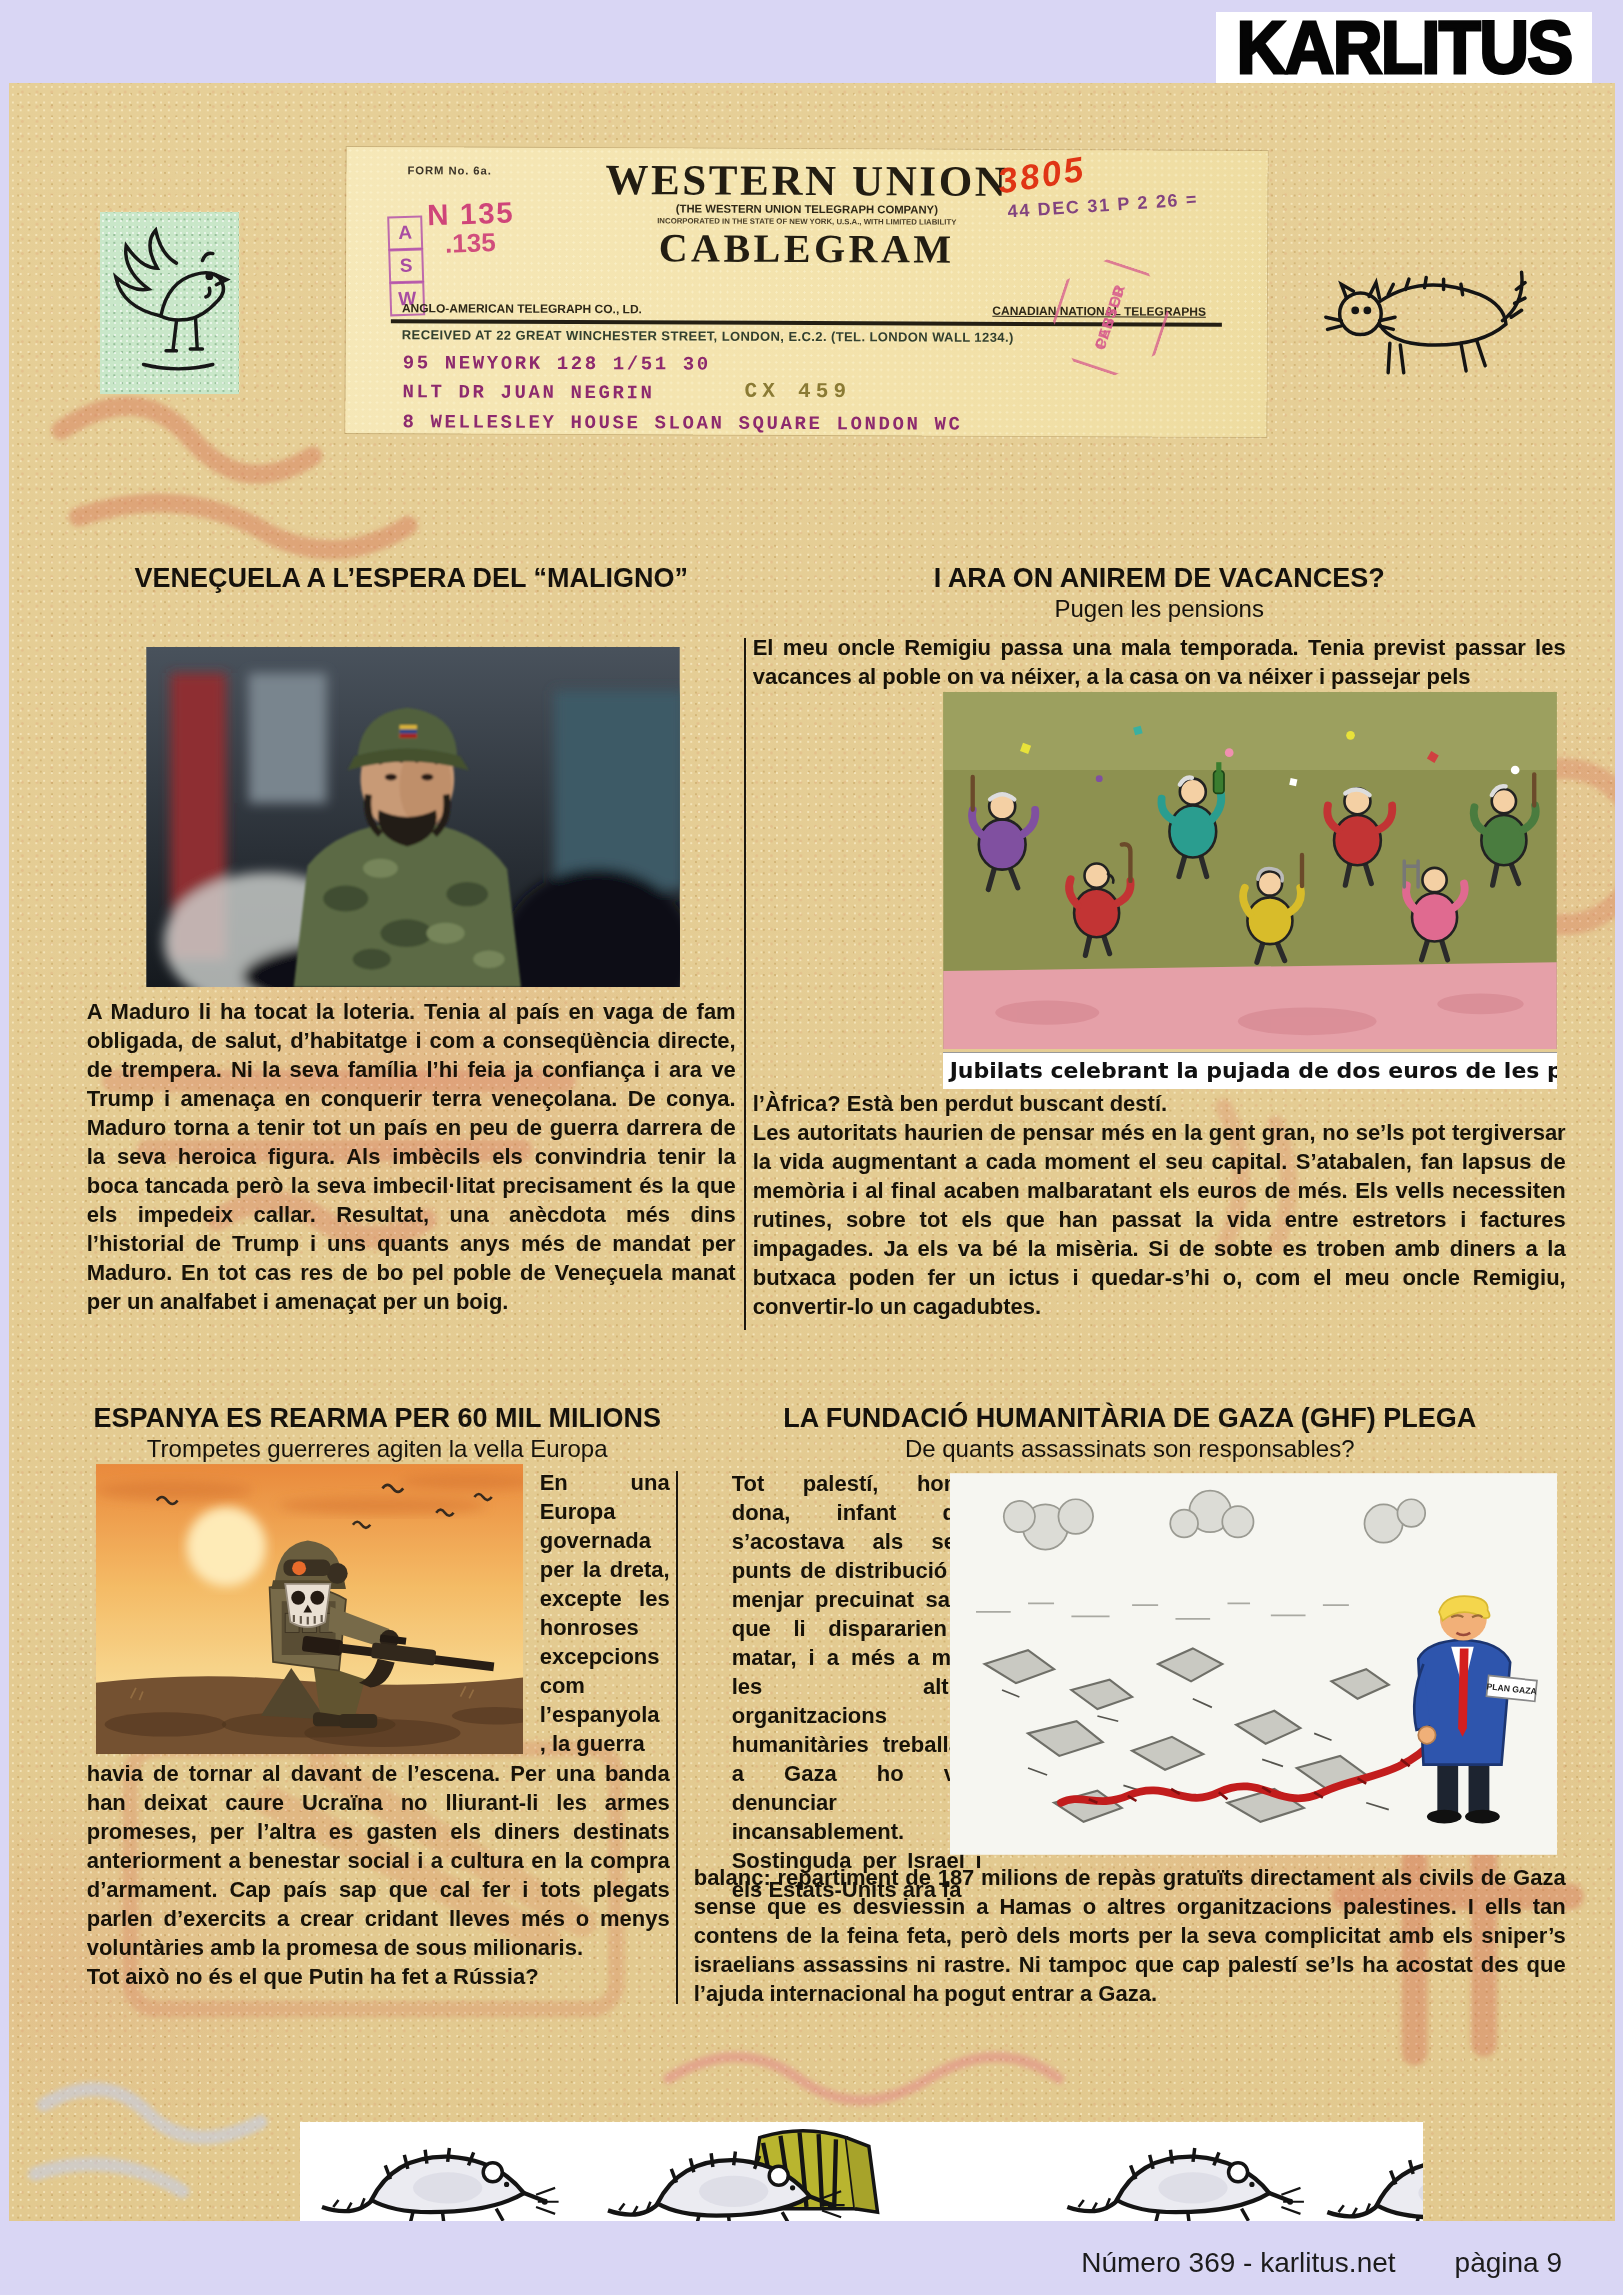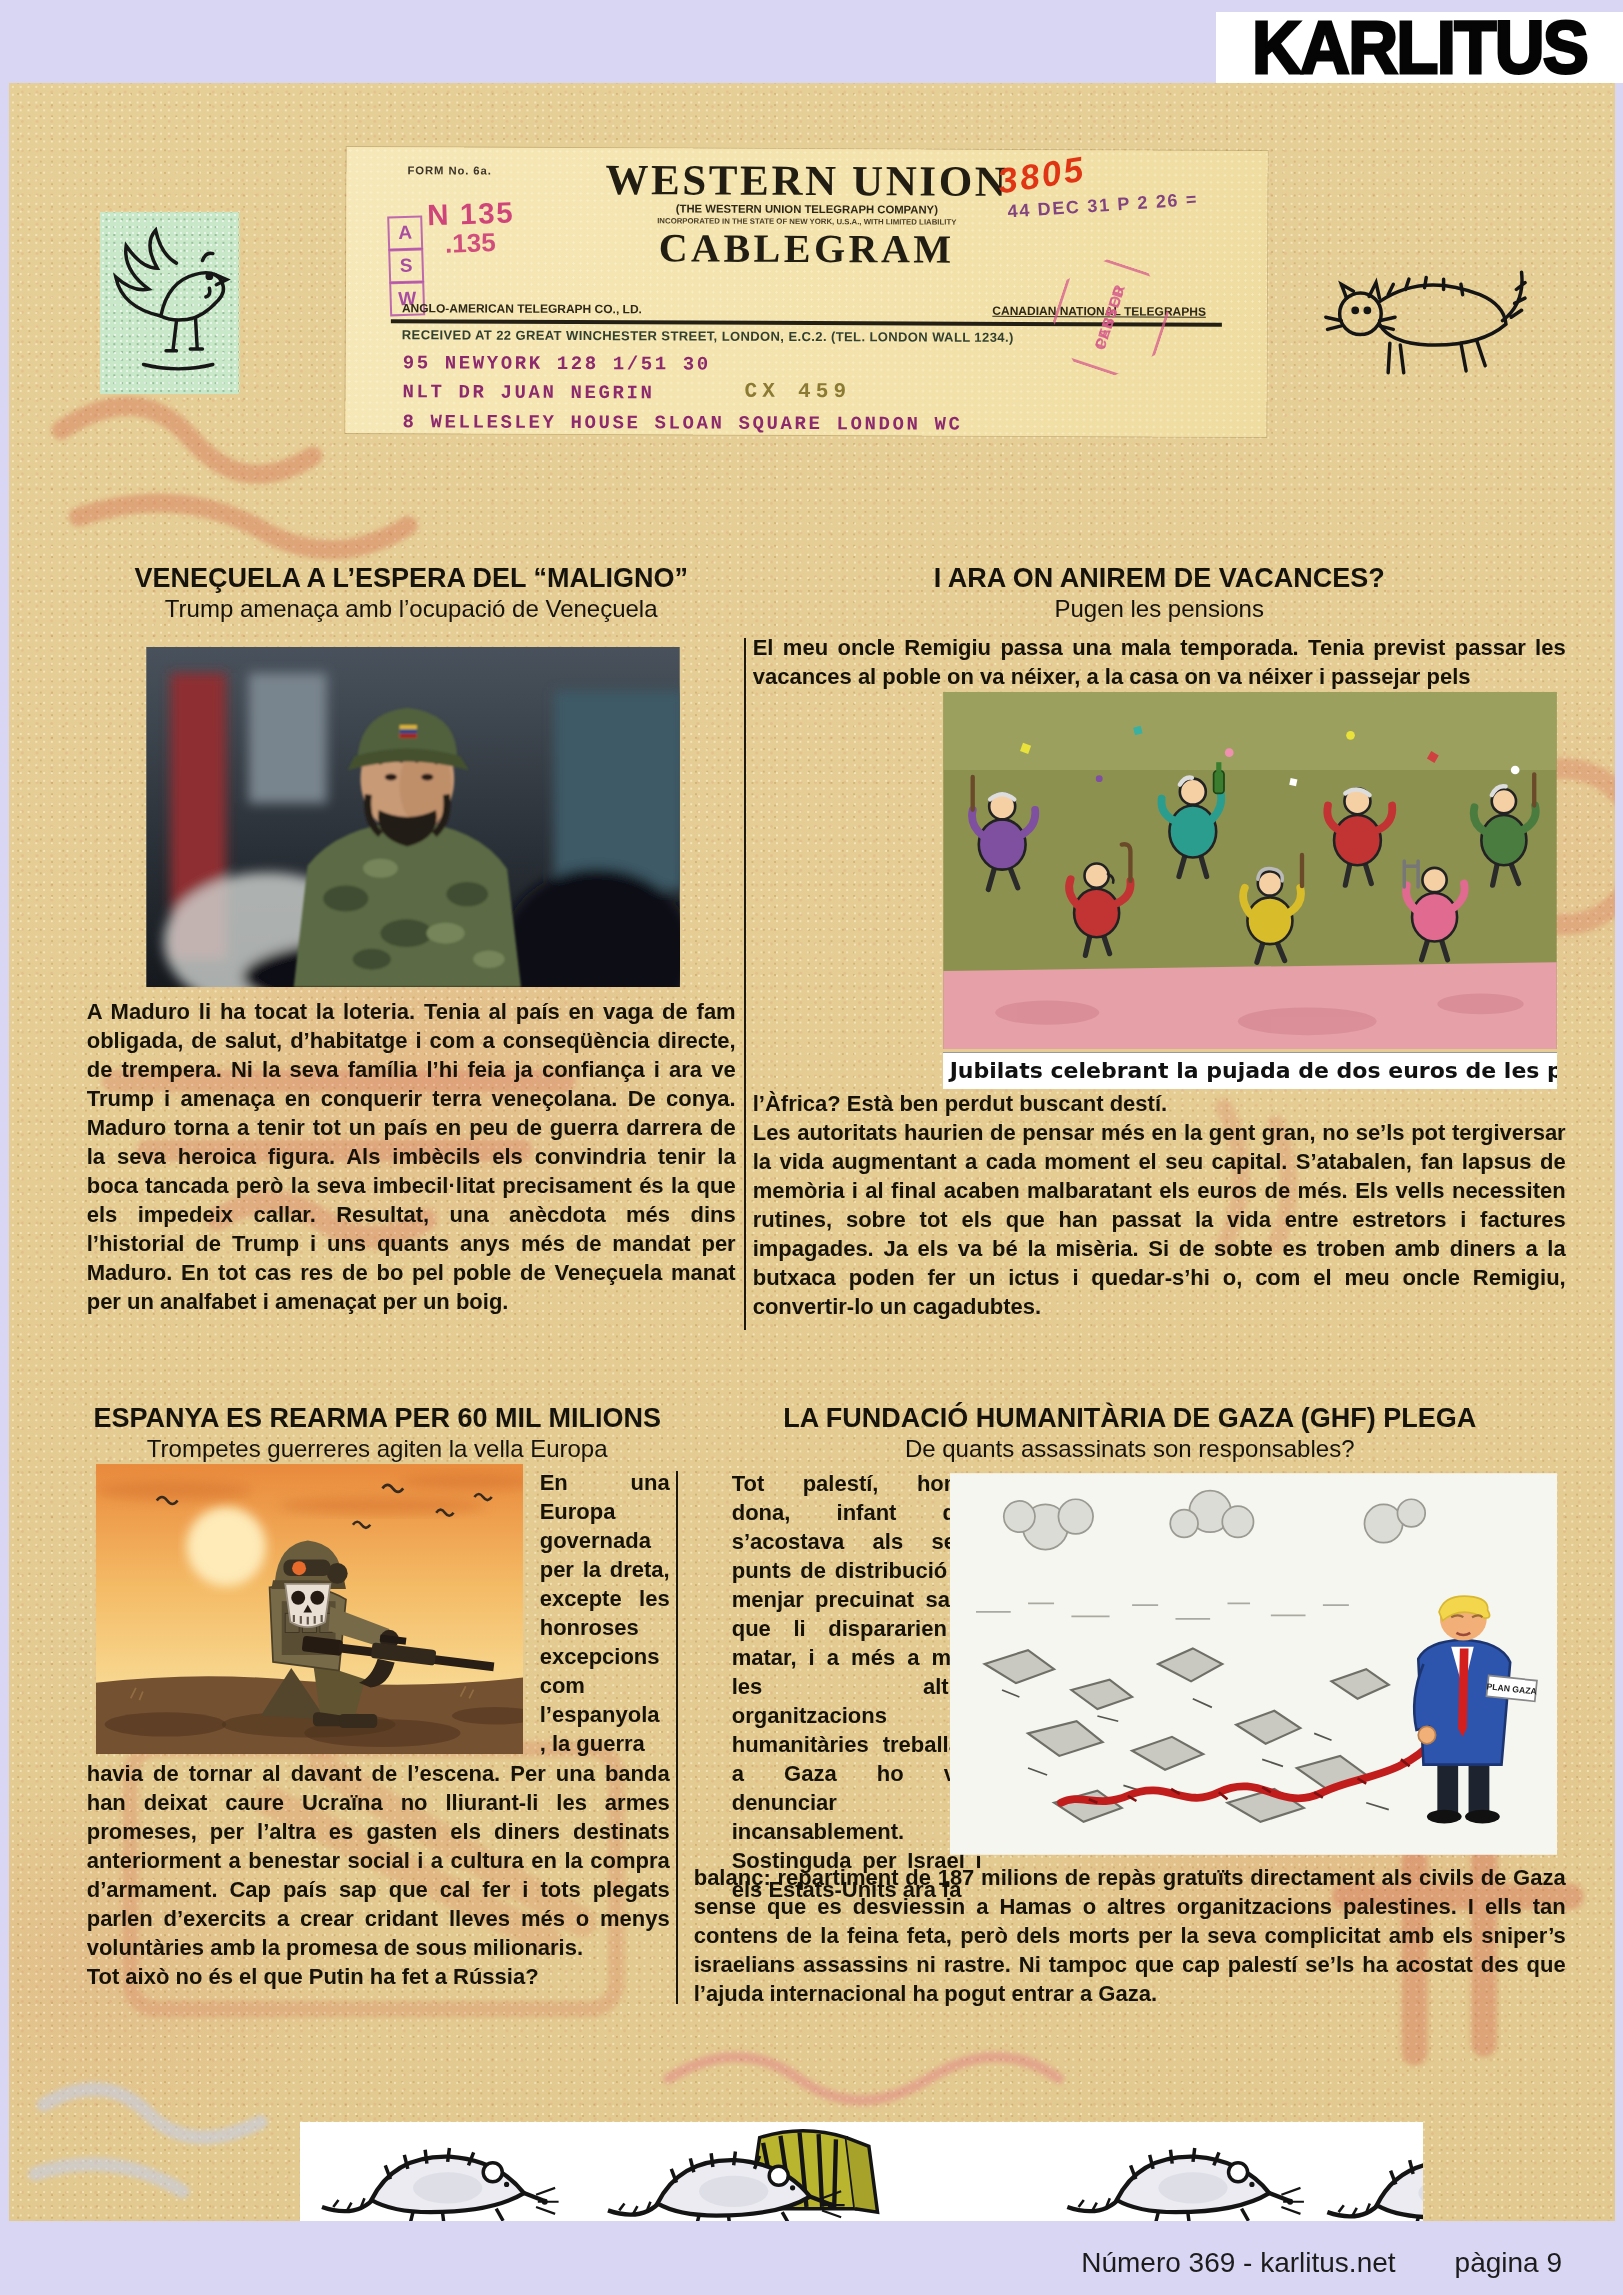--- a/index.html
+++ b/index.html
@@ -1,19 +1,19 @@
 <!DOCTYPE html>
 <html style="font-size:14px"><head>
 <meta charset="utf-8">
 <style>
   html,body{margin:0;padding:0;}
   .page{position:relative;width:1623px;height:2295px;background:#d9d6f4;overflow:hidden;
         font-family:"Liberation Sans",sans-serif;}
   
-  .logo-box{position:absolute;left:1216px;top:12px;width:407px;height:71px;background:#ffffff;
+  .logo-box{position:absolute;left:1216px;top:12px;width:376px;height:71px;background:#ffffff;
             display:flex;align-items:center;justify-content:center;}
   .logo-box span{font-weight:700;font-size:69px;letter-spacing:-1.7px;color:#050505;
                  -webkit-text-stroke:2.6px #050505;transform:scaleY(1.08);}
   
   .paper{position:absolute;left:8.7px;top:83px;width:1606px;height:2138px;overflow:hidden;
     background:
       radial-gradient(rgba(255,246,214,.55) 0.9px, transparent 1.3px) 0 0/7.8px 7.8px,
       radial-gradient(rgba(166,124,48,.30) 0.9px, transparent 1.3px) 3.5px 5.2px/11.3px 11.3px,
       radial-gradient(rgba(214,118,88,.16) 1.1px, transparent 1.6px) 6px 1.7px/14.7px 14.7px,
       radial-gradient(416px 295px at 26% 46%, rgba(222,110,92,.18), transparent 70%),
@@ -167,21 +167,20 @@
           <path d="M74,70 q50,-34 116,-8 q28,12 30,34 q-30,26 -90,24 q-44,-2 -56,-24"></path>
           <path d="M84,62 l6,-12 M104,56 l4,-12 M126,54 l2,-12 M148,56 l0,-12 M170,62 l-2,-12"></path>
           <path d="M86,118 l-2,34 m14,-32 l4,32 m66,-34 l6,32 m12,-36 l10,30"></path>
           <path d="M216,92 q26,-20 22,-56 M226,88 l12,-8 M230,72 l12,-6 M232,56 l10,-8"></path>
         </g>
       </svg>
     </div>
 
     <div class="block headline" style="left:78px;top:479px;width:649px;">
       <div class="t">VENEÇUELA A L’ESPERA DEL “MALIGNO”</div>
-      <div class="s">Trump amenaça amb l’ocupació de Veneçuela</div>
     </div>
 
     <div class="block img-frame" style="left:137px;top:564px;width:534px;height:340px;">
       <svg width="534" height="340" viewBox="0 0 615 392">
         <defs>
           <linearGradient id="mbg" x1="0" y1="0" x2="0" y2="1">
             <stop offset="0" stop-color="#49525c"></stop>
               <stop offset="1" stop-color="#15191e"></stop>
           </linearGradient>
           <filter id="b6">

